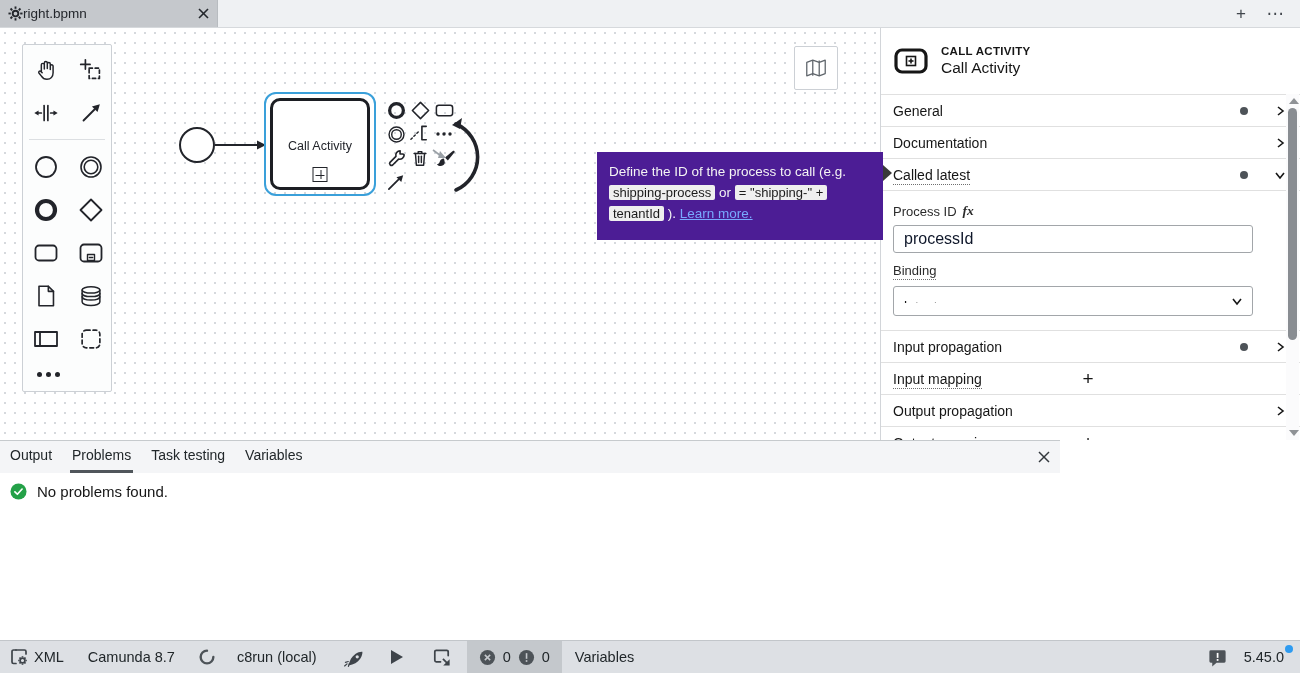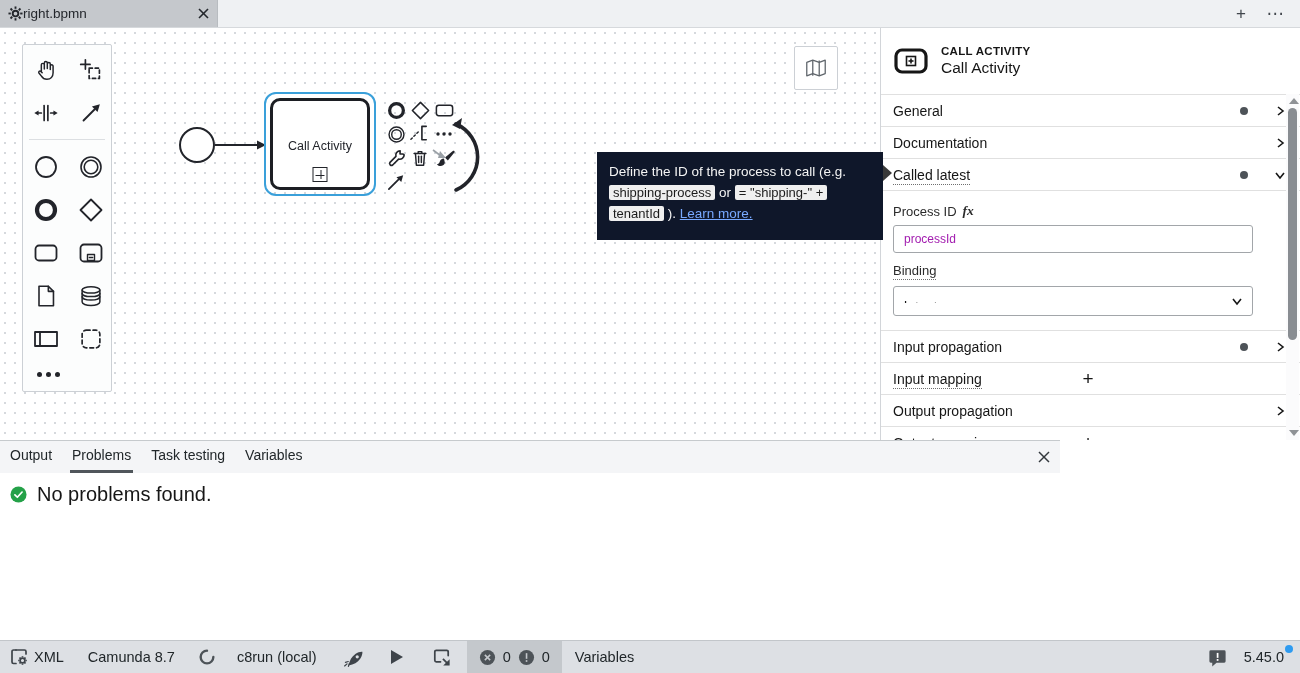--- a/index.html
+++ b/index.html
@@ -42,40 +42,40 @@
 
   
   .ctxpad { position:absolute; left:385px; top:71px; }
   .crow { display:flex; gap:2px; margin-bottom:2px; }
   .ccell { width:22px; height:22px; display:flex; align-items:center; justify-content:center; cursor:pointer; }
   svg.ci { stroke:#22242a; fill:none; stroke-linecap:round; stroke-linejoin:round; }
   .arc-svg { position:absolute; left:450px; top:88px; }
   .gray-arrow { position:absolute; left:432px; top:118px; }
 
   
-  .tooltip { position:absolute; left:597px; top:124px; width:286px; height:88px; background:#0f172a; color:#f4f4f4; font-size:13.5px; line-height:21px; padding:9px 12px; z-index:30; }
+  .tooltip { position:absolute; left:597px; top:124px; width:286px; height:88px; background:#4c1d95; color:#f4f4f4; font-size:13.5px; line-height:21px; padding:9px 12px; z-index:30; }
   .tooltip .chip { background:#efefef; color:#1b1b1b; border-radius:2px; padding:0 4px; font-size:13px; }
   .tooltip a { color:#78a9ff; text-decoration:underline; cursor:pointer; }
   .tt-arrow { position:absolute; right:-9px; top:13px; width:0; height:0; border-top:8px solid transparent; border-bottom:8px solid transparent; border-left:9px solid #393939; }
 
   
   .props { position:absolute; left:880px; top:0; width:420px; height:412px; background:#fff; border-left:1px solid #d2d5d9; overflow:hidden; }
   .props-header { display:flex; align-items:center; gap:12px; padding:14px 12px 14px 12px; height:67px; border-bottom:1px solid #e0e0e0; }
   .ph-type { font-size:11.5px; font-weight:bold; letter-spacing:.3px; color:#161616; }
   .ph-name { font-size:15.5px; color:#161616; margin-top:2px; }
   .prow { height:32px; display:flex; align-items:center; padding:0 12px; border-bottom:1px solid #e0e0e0; font-size:14px; color:#161616; cursor:pointer; background:#fff; }
   .prow .lbl { flex:1; }
   .dotted { border-bottom:1px dotted #6f6f6f; padding-bottom:1px; }
   .pdot { width:8px; height:8px; border-radius:50%; background:#4d5358; margin-right:24px; }
   .chev { width:16px; height:16px; display:flex; align-items:center; justify-content:center; }
   .plus-btn { font-size:19px; font-weight:400; color:#161616; margin-right:190px; width:20px; text-align:center; cursor:pointer; }
   .sect-body { padding:8px 30px 14px 12px; border-bottom:1px solid #e0e0e0; }
   .field-label { font-size:13px; color:#2b2b2b; display:flex; align-items:center; gap:6px; margin:4px 0 6px; }
   .fx { font-style:italic; font-weight:bold; font-size:13.5px; font-family:"Liberation Serif",serif; }
-  .text-input { width:360px; height:28px; border:1px solid #a2a6aa; border-radius:3px; padding:0 10px; font-size:12px; color:#a21caf; font-family:"Liberation Sans",sans-serif; background:#fff; }
+  .text-input { width:360px; height:28px; border:1px solid #a2a6aa; border-radius:3px; padding:0 10px; font-size:16px; color:#0f172a; font-family:"Liberation Sans",sans-serif; background:#fff; }
   .select-wrap { position:relative; width:360px; }
   .select-wrap select { width:360px; height:30px; border:1px solid #a2a6aa; border-radius:3px; padding:12px 10px; font-size:14px; color:#161616; background:#fff; appearance:none; -webkit-appearance:none; font-family:"Liberation Sans",sans-serif; }
   .select-chev { position:absolute; right:9px; top:8px; pointer-events:none; }
   .margin-top-label { margin-top:10px; }
 
   
   .pscroll { position:absolute; right:1px; top:66px; width:13px; height:346px; background:#fbfbfc; }
   .ps-up, .ps-down { position:absolute; left:3px; width:0; height:0; border-left:5px solid transparent; border-right:5px solid transparent; }
   .ps-up { top:4px; border-bottom:6px solid #8f9296; }
   .ps-down { bottom:4px; border-top:6px solid #8f9296; }
@@ -83,21 +83,21 @@
 
   
   .bottom { position:absolute; left:0; top:440px; width:1060px; height:200px; background:#fff; border-top:1px solid #c6cacd; }
   .bp-header { height:32px; display:flex; align-items:flex-end; background:#f4f5f7; position:relative; }
   .bp-tab { font-size:14px; color:#21272a; padding:6px 2px 7px; margin-left:16px; cursor:pointer; border-bottom:3px solid transparent; }
   .bp-tab:first-child { margin-left:8px; }
   .bp-tab.active { border-bottom-color:#50565b; }
   .bp-close { position:absolute; right:10px; top:8px; cursor:pointer; }
   .bp-content { padding:10px 0 0 10px; display:flex; align-items:center; gap:10px; }
   .ok-circle { width:17px; height:17px; }
-  .bp-msg { font-size:20px; color:#161616; }
+  .bp-msg { font-size:15px; color:#161616; }
 
   
   .statusbar { position:absolute; left:0; top:640px; width:1300px; height:33px; background:#dde0e4; border-top:1px solid #c2c6ca; display:flex; align-items:center; font-size:14.5px; color:#21272a; }
   .sb-item { display:flex; align-items:center; cursor:pointer; }
   .sb-text { cursor:pointer; }
   .sb-seg { height:32px; display:flex; align-items:center; gap:7px; background:#c4c8cc; padding:0 12px; margin-left:14px; cursor:pointer; }
   .sb-count { font-size:14.5px; color:#21272a; }
   .play-tri { width:0; height:0; border-left:12px solid #3e444a; border-top:7px solid transparent; border-bottom:7px solid transparent; }
   .sb-right { margin-left:auto; display:flex; align-items:center; gap:16px; padding-right:16px; }
   .version { position:relative; font-size:14.5px; color:#21272a; cursor:pointer; }

